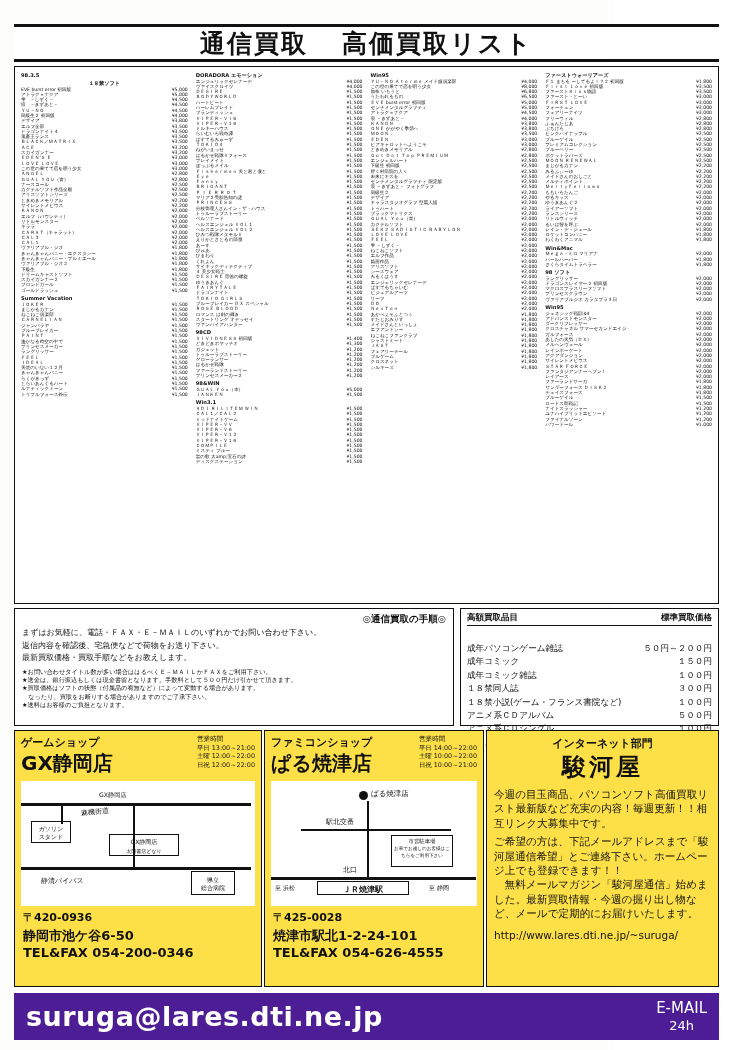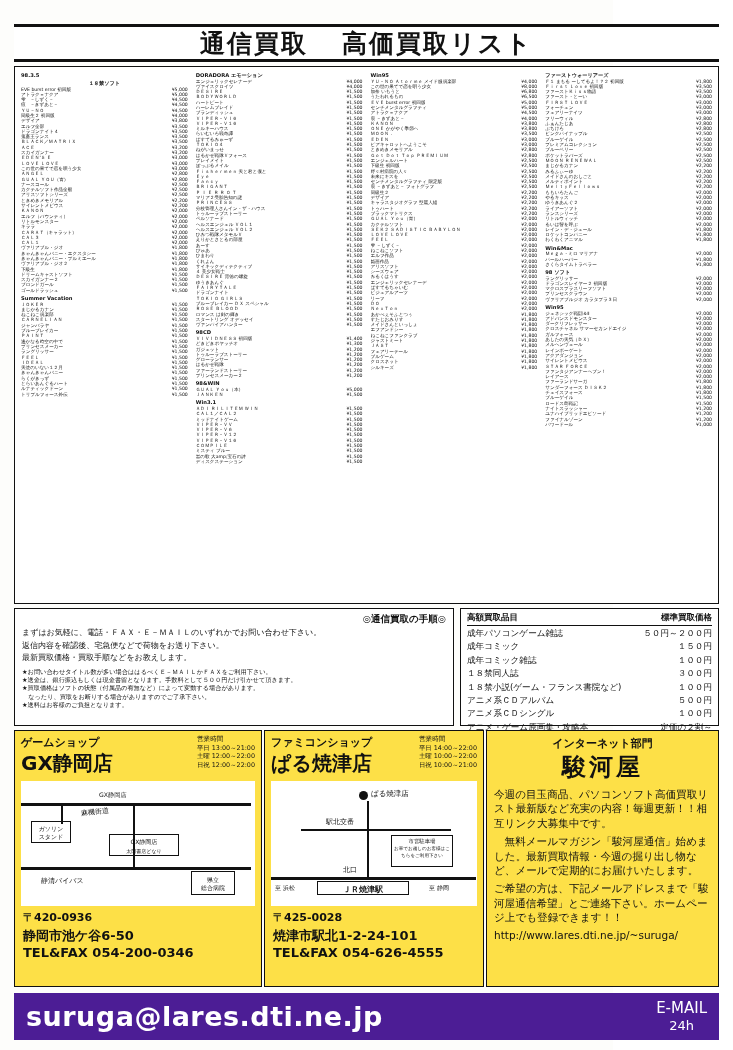--- a/index.html
+++ b/index.html
@@ -114,21 +114,21 @@
     background: #fff;
     padding: 3px 6px;
   }
   .price-head {
     display: flex;
     justify-content: space-between;
     font-size: 8.5px;
     font-weight: bold;
     border-bottom: 1px solid #111;
     padding-bottom: 1px;
-    margin-bottom: 1px;
+    margin-bottom: 16px;
     font-family: "DejaVu Sans", sans-serif;
   }
   .price-row {
     display: flex;
     justify-content: space-between;
     font-size: 8.6px;
     line-height: 13.4px;
     font-family: "DejaVu Sans", sans-serif;
   }
 
@@ -1345,22 +1345,22 @@
       </div>
     </div>
 
     <div class="shop shop3">
       <div style="text-align:center;padding-top:5px;">
         <div class="shop-kind">インターネット部門</div>
         <div class="shop-name" style="font-size:24px;letter-spacing:3px;">駿河屋</div>
       </div>
       <div class="net-body">
         <p style="margin:0 0 4px 0;">今週の目玉商品、パソコンソフト高価買取リスト最新版など充実の内容！毎週更新！！相互リンク大募集中です。</p>
+        <p style="margin:0;">ご希望の方は、下記メールアドレスまで「駿河屋通信希望」とご連絡下さい。ホームページ上でも登録できます！！</p>
         <p style="margin:0 0 4px 0;">　無料メールマガジン「駿河屋通信」始めました。最新買取情報・今週の掘り出し物など、メールで定期的にお届けいたします。</p>
-        <p style="margin:0;">ご希望の方は、下記メールアドレスまで「駿河屋通信希望」とご連絡下さい。ホームページ上でも登録できます！！</p>
       </div>
       <div class="net-url">http://www.lares.dti.ne.jp/~suruga/</div>
     </div>
   </div>
 
   <div class="footer">
     <span class="mail">suruga@lares.dti.ne.jp</span>
     <span class="emailblk">
       <span class="e1" style="display:block;">E-MAIL</span>
       <span class="e2" style="display:block;">24h</span>

